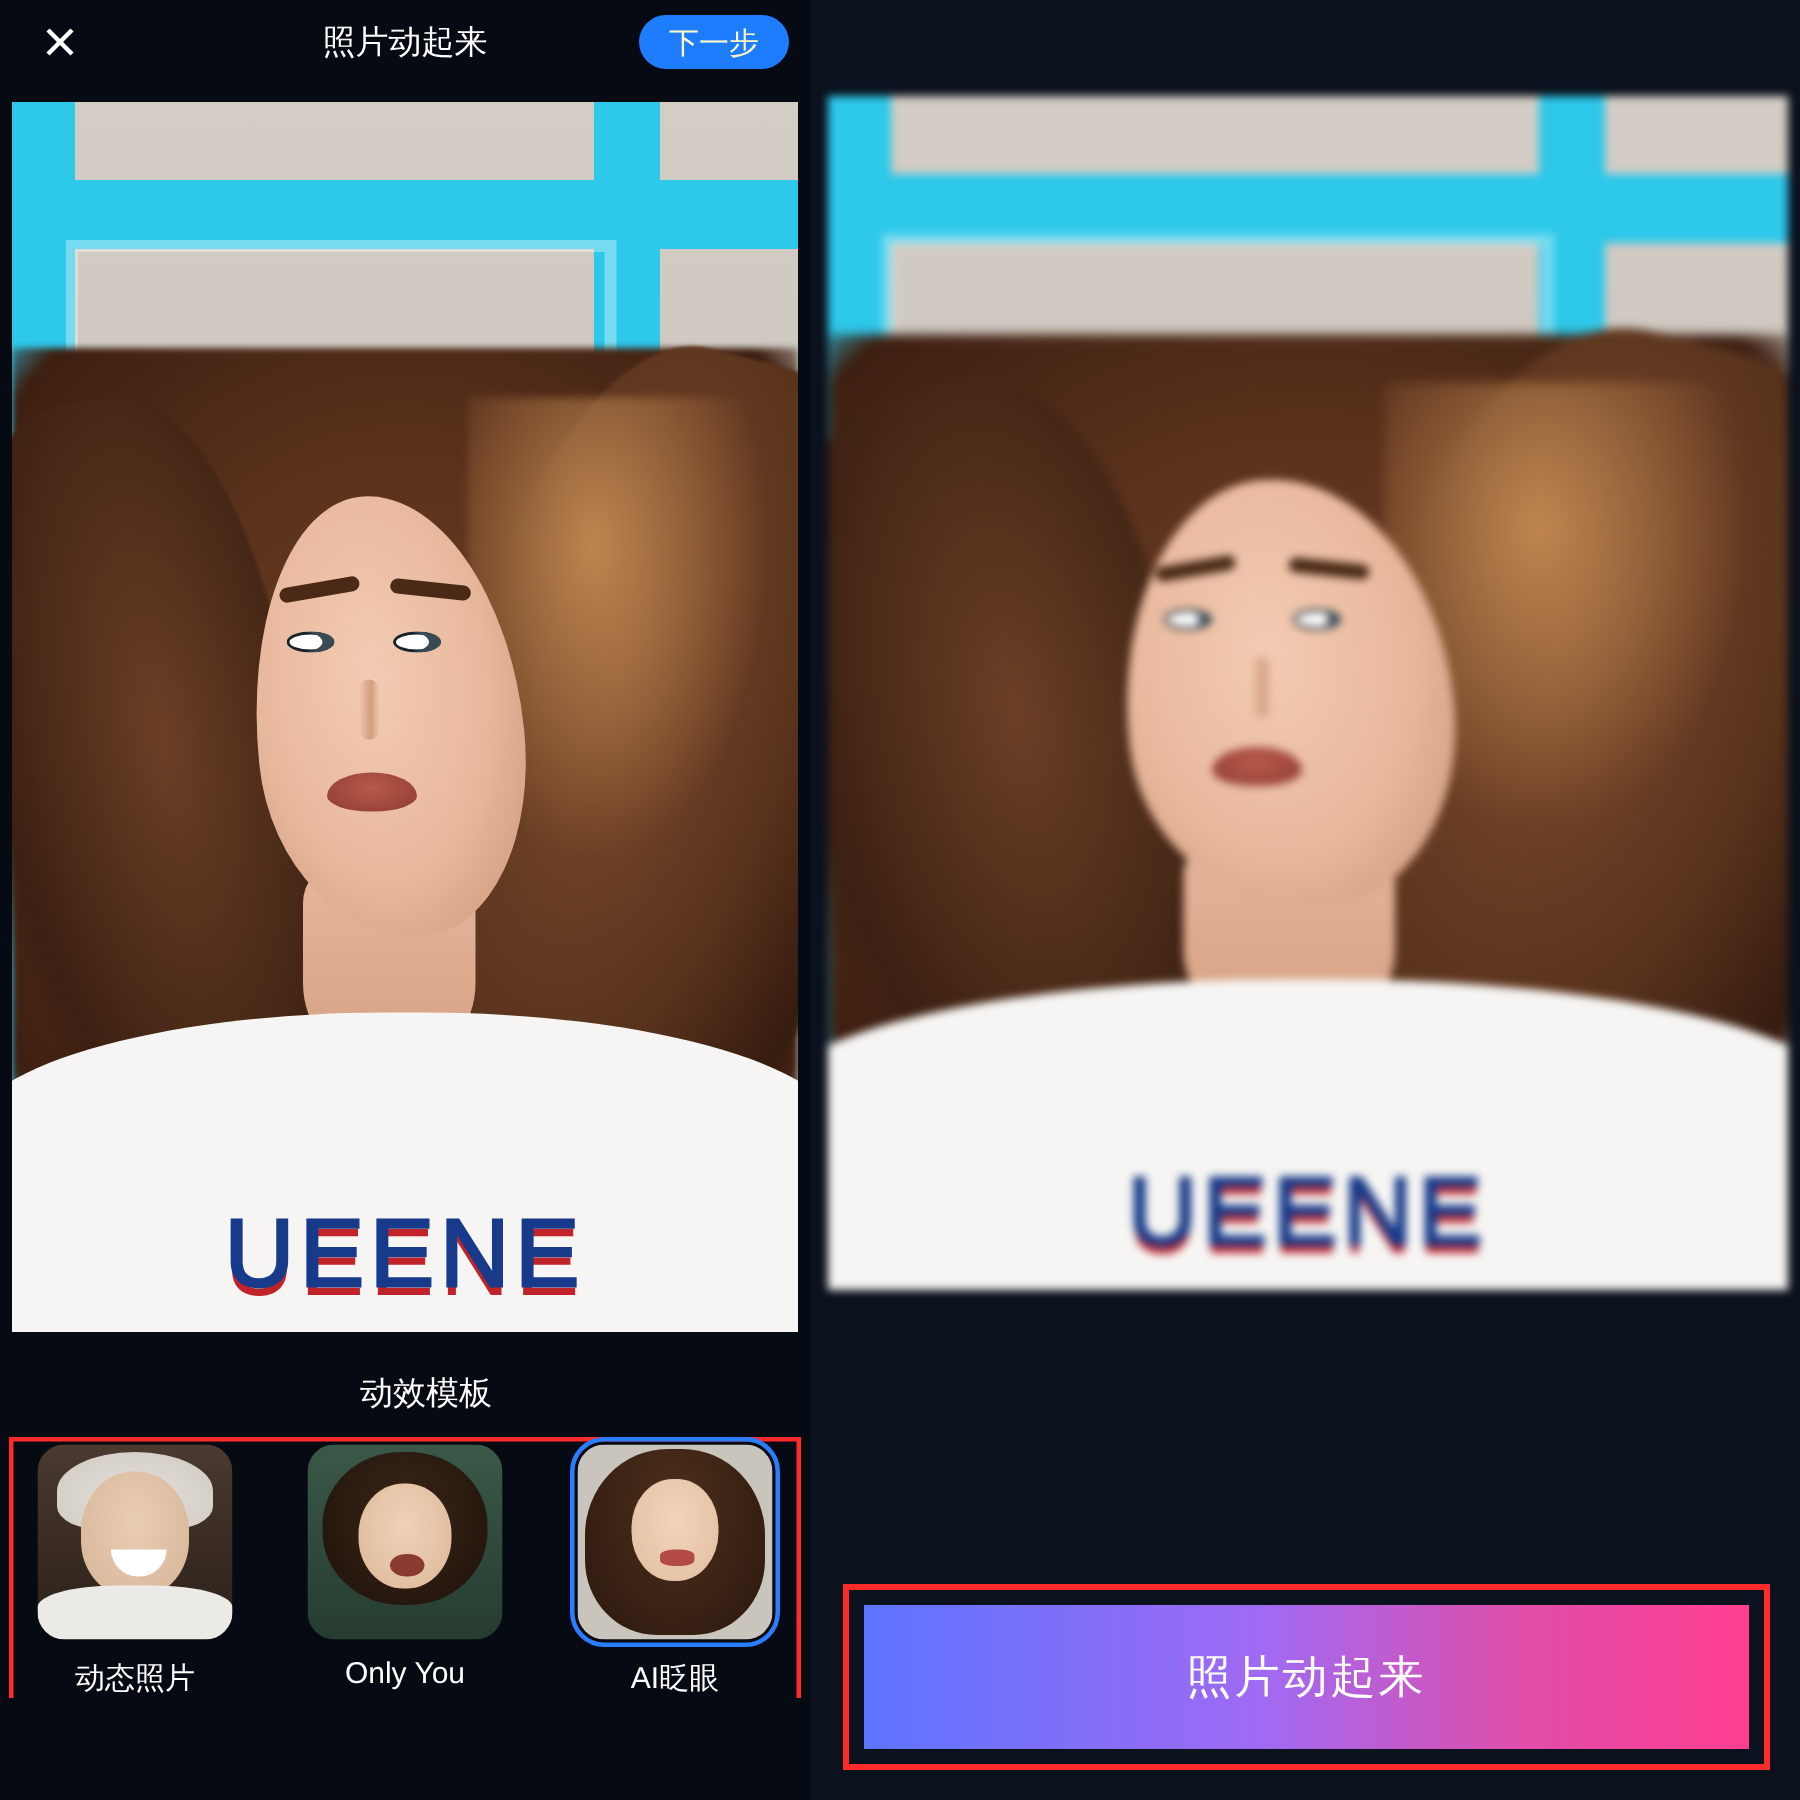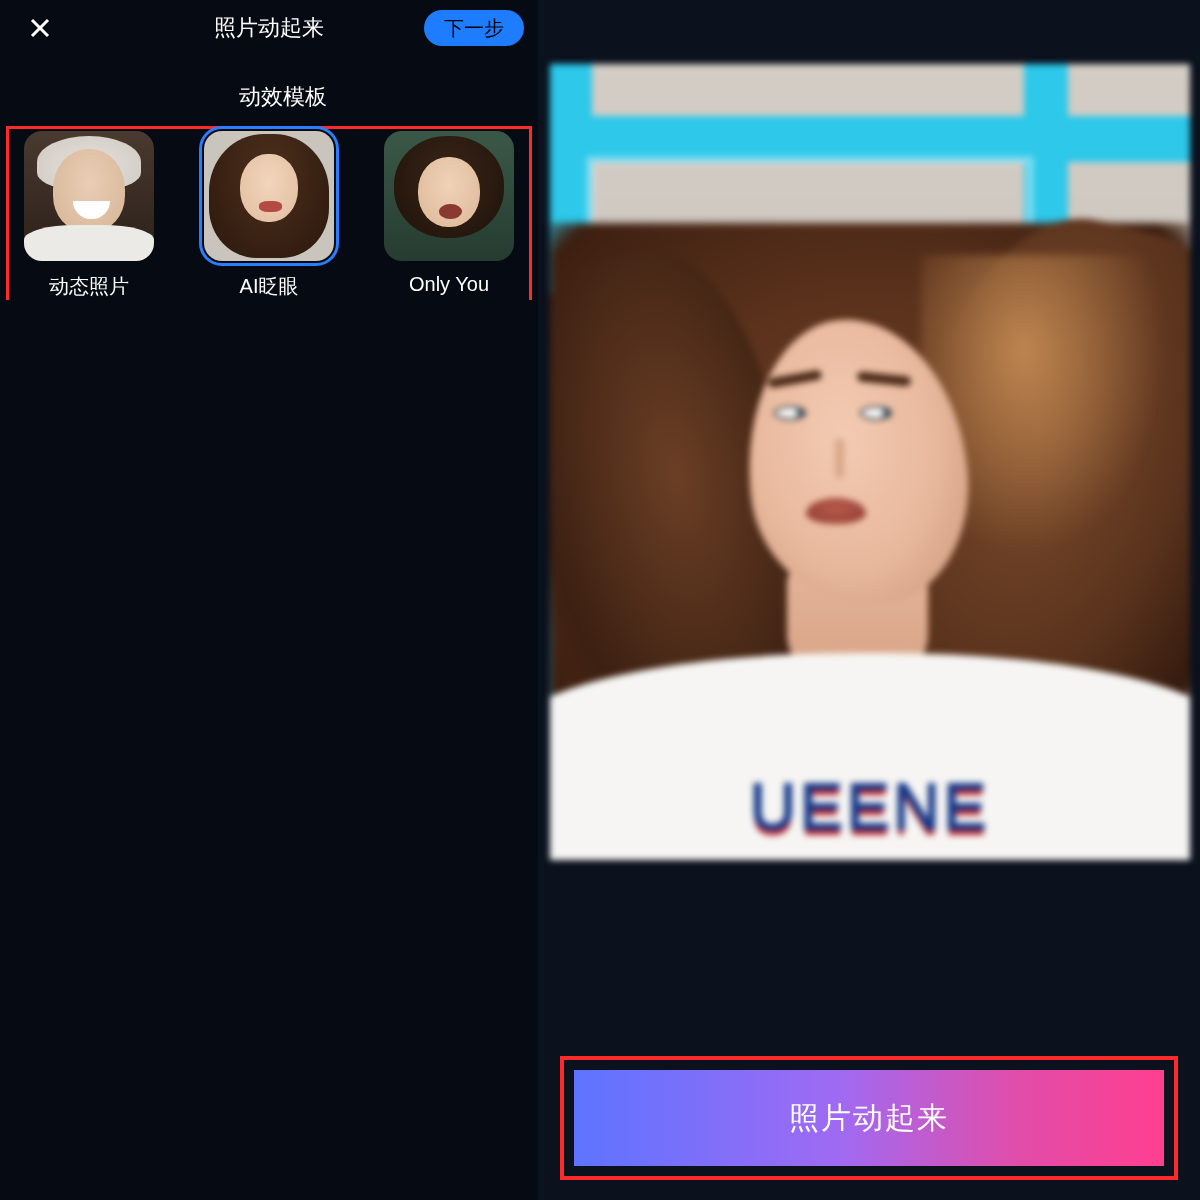--- a/index.html
+++ b/index.html
@@ -35,21 +35,21 @@
     text-align: center;
     font-size: 22px;
     font-weight: 500;
     pointer-events: none;
   }
   .next-btn {
     position: absolute; right: 14px; top: 10px;
     height: 36px; padding: 0 20px;
     border-radius: 18px;
     background: #1e7dff;
-    color: #000000;
+    color: #fef9c3;
     font-size: 20px;
     display: flex; align-items: center; justify-content: center;
     cursor: pointer;
   }
 
   
   .canvas-wrap { padding: 12px 8px 0 8px; }
   .canvas {
     width: 524px; height: 820px;
     position: relative;
@@ -206,51 +206,74 @@
     <div class="close-x">
       <svg width="22" height="22" viewBox="0 0 22 22">
         <line x1="3" y1="3" x2="19" y2="19"></line>
           <line x1="19" y1="3" x2="3" y2="19"></line>
       </svg>
     </div>
     <div class="title">照片动起来</div>
     <div class="next-btn">下一步</div>
   </div>
 
+  <div class="canvas-wrap">
+    <div class="canvas">
+      <div class="wall"></div>
+      <div class="frame v1"></div>
+      <div class="frame h1"></div>
+      <div class="frame v2"></div>
+      <div class="frame inner"></div>
+      <div class="hair"></div>
+      <div class="hair-side-l"></div>
+      <div class="hair-side-r"></div>
+      <div class="hair-highlight"></div>
+      <div class="neck"></div>
+      <div class="face"></div>
+      <div class="brow l"></div>
+        <div class="brow r"></div>
+      <div class="eye l"></div>
+        <div class="eye r"></div>
+      <div class="nose"></div>
+      <div class="lips"></div>
+      <div class="shirt"></div>
+      <div class="shirt-text">UEENE</div>
+    </div>
+  </div>
 
   <div class="section-label">动效模板</div>
 
   <div class="template-row">
     <div class="tpl">
       <div class="thumb">
         <div class="th1-bg"></div>
           <div class="th1-hair"></div>
           <div class="th1-face"></div>
           <div class="th1-smile"></div>
           <div class="th1-shirt"></div>
       </div>
       <div class="tpl-label">动态照片</div>
     </div>
     <div class="tpl">
+      <div class="thumb">
+        <div class="th2-bg"></div>
+          <div class="th2-hair"></div>
+          <div class="th2-face"></div>
+          <div class="th2-mouth"></div>
+      </div>
+      <div class="tpl-label">Only You</div>
+    </div>
+    <div class="tpl">
       <div class="thumb selected">
         <div class="th3-bg"></div>
           <div class="th3-hair"></div>
           <div class="th3-face"></div>
           <div class="th3-lips"></div>
       </div>
       <div class="tpl-label">AI眨眼</div>
-    </div>
-    <div class="tpl">
-      <div class="thumb">
-        <div class="th2-bg"></div>
-          <div class="th2-hair"></div>
-          <div class="th2-face"></div>
-          <div class="th2-mouth"></div>
-      </div>
-      <div class="tpl-label">Only You</div>
     </div>
   </div>
 </div>
 
 <div class="pane right">
   <div class="right-canvas-wrap">
     <div class="right-canvas">
       <div class="wall"></div>
       <div class="frame v1"></div>
       <div class="frame h1"></div>

